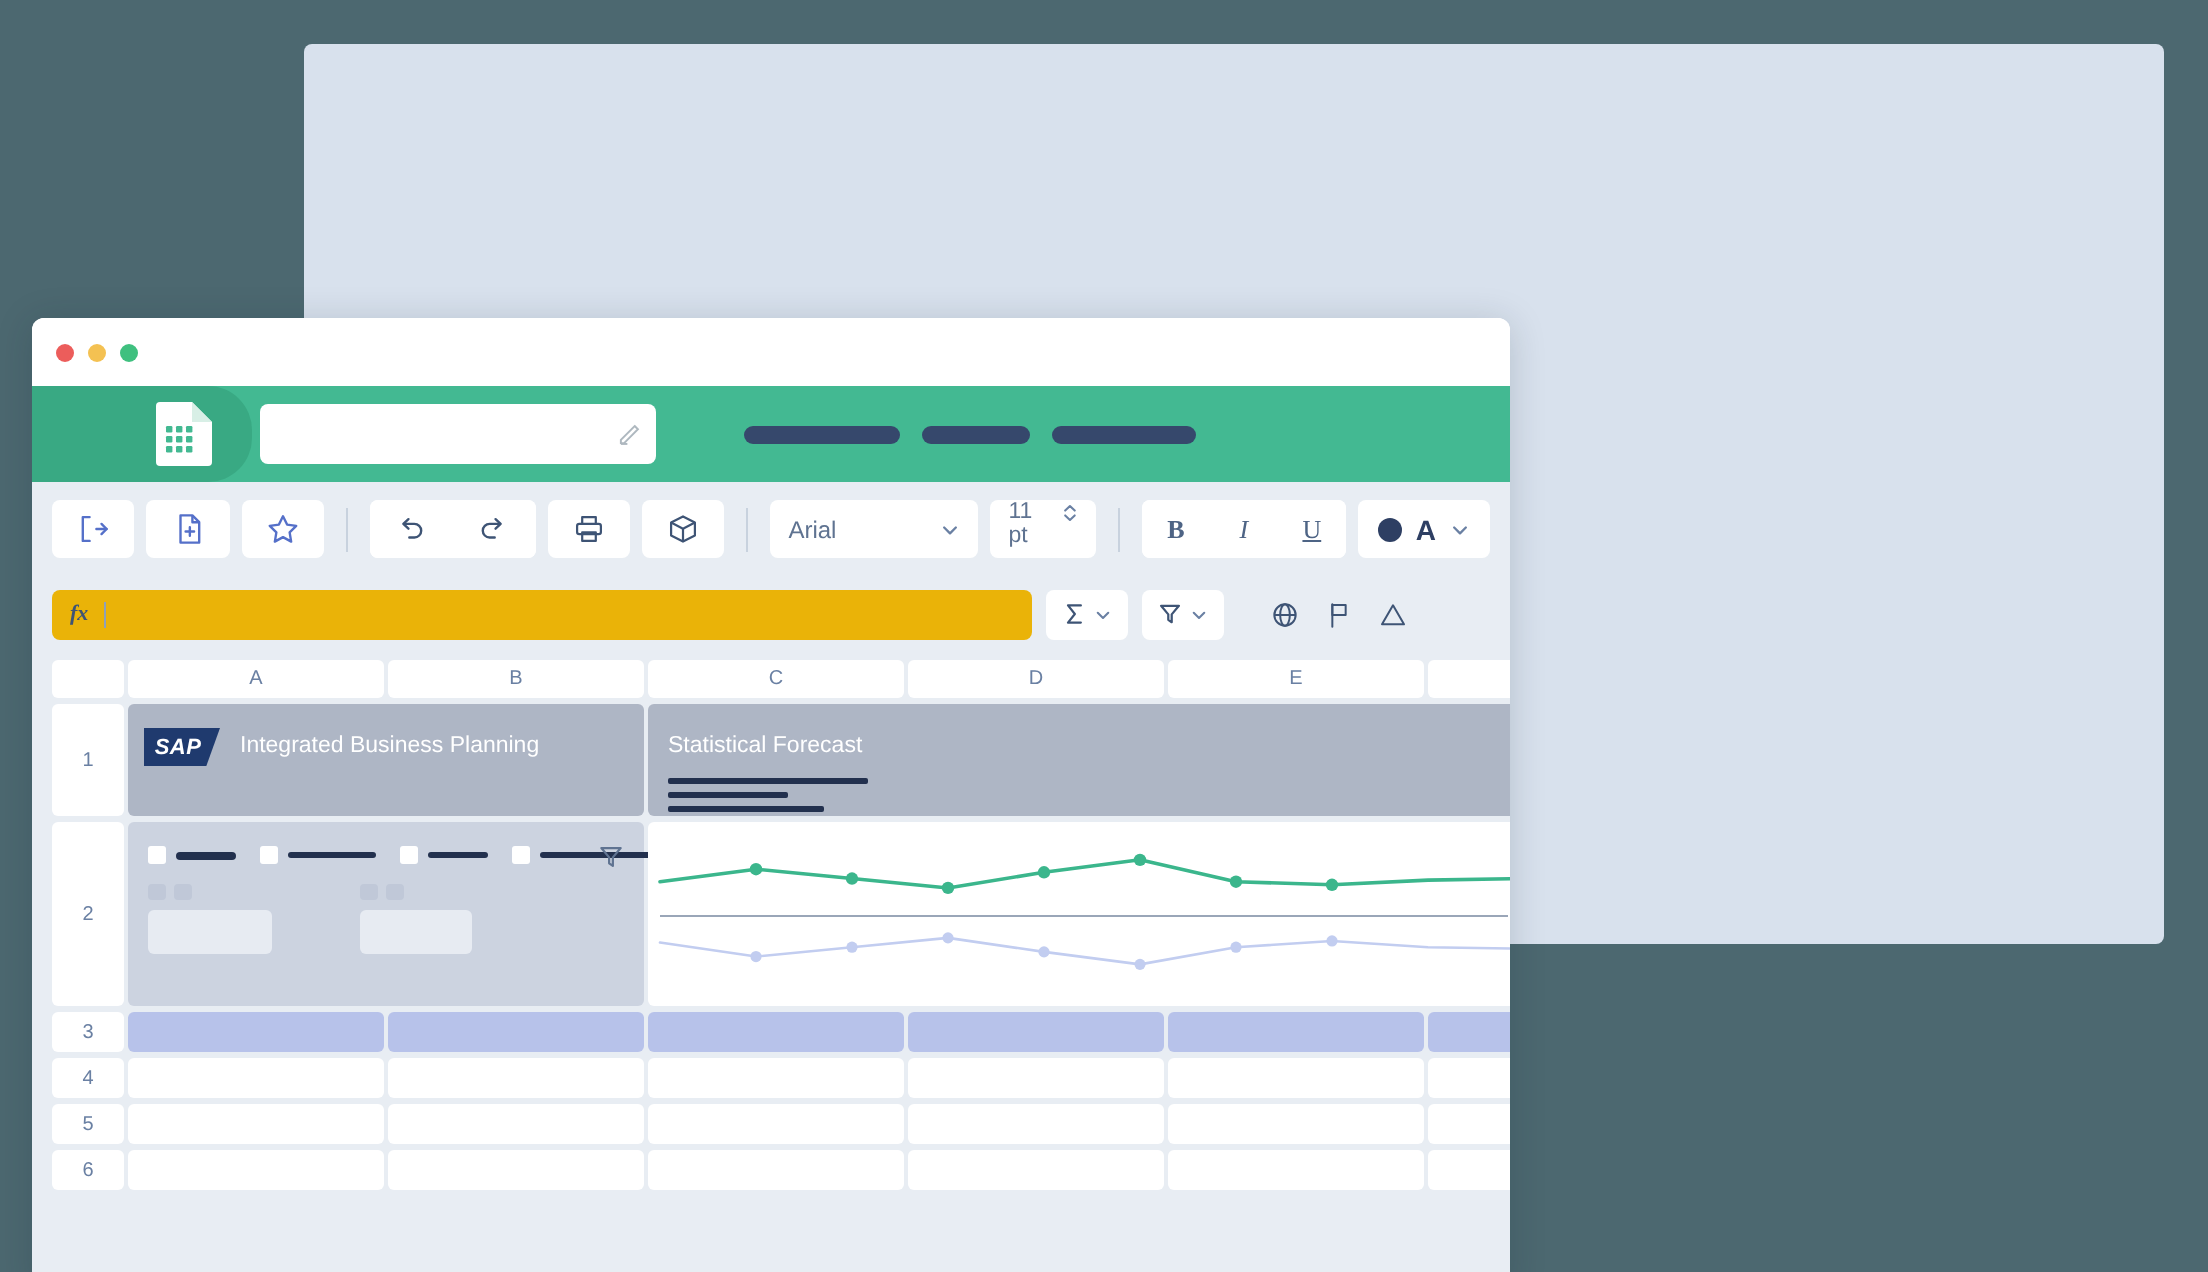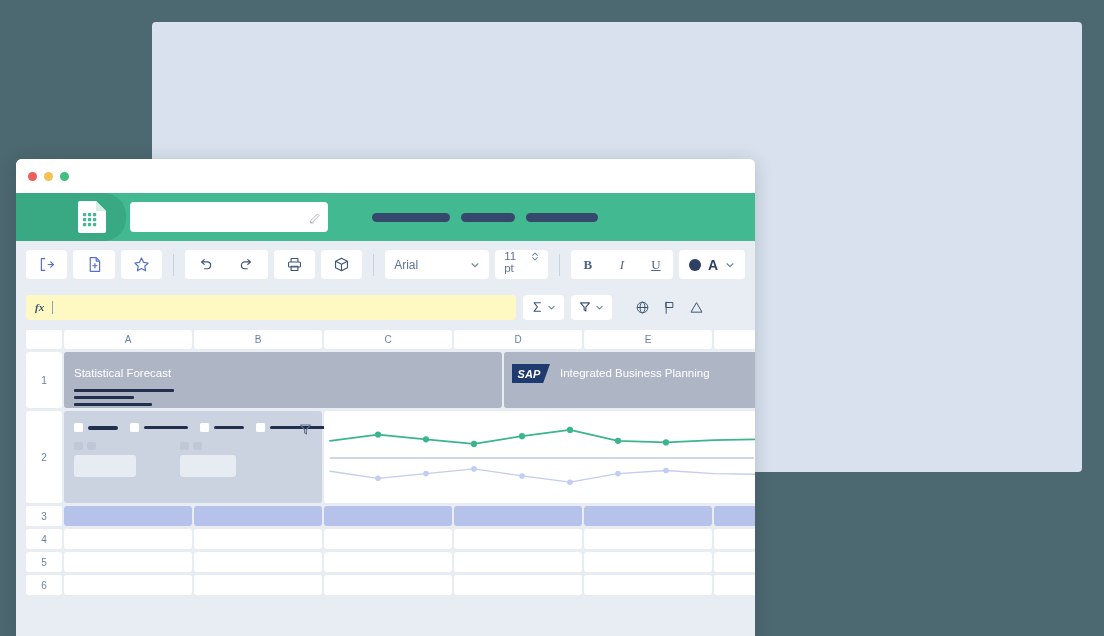--- a/index.html
+++ b/index.html
@@ -114,21 +114,21 @@
   .color-A { font-size: 14px; font-weight: bold; color: #2e3f63; }
 
   
   .formula-row {
     height: 38px; background: #e8edf3;
     display: flex; align-items: center;
     padding: 0 10px; gap: 7px;
   }
   .fx-field {
     flex: 0 0 auto; width: 490px; height: 25px;
-    background: #fef9c3; border-radius: 4px;
+    background: #eab308; border-radius: 4px;
     display: flex; align-items: center; gap: 8px;
     padding: 0 9px;
     text-align: center;
   }
   .fx-label { font-size: 11px; font-weight: bold; font-style: italic; color: #3e5475; font-family: "Liberation Serif", serif;}
   .fx-caret { width: 1px; height: 13px; background: #8fa0b8; }
   .fx-input { flex: 1; font-size: 11px; color: #3e5475; }
   .mini-dd {
     height: 25px; background: #fff; border-radius: 4px;
     display: flex; align-items: center; gap: 4px; padding: 0 8px;
@@ -408,32 +408,32 @@
         <div class="col-head" style="width:128px">B</div>
         <div class="col-head" style="width:128px">C</div>
         <div class="col-head" style="width:128px">D</div>
         <div class="col-head" style="width:128px">E</div>
         <div class="col-head" style="width:48px"></div>
       </div>
 
       <div class="grid-row" style="height:56px">
         <div class="row-head">1</div>
 
+        <div class="banner-cell" style="width:258px">
+          <div class="sap-logo">
+            <span>SAP</span>
+          </div>
+          <div class="banner-title">Integrated Business Planning</div>
+        </div>
+
         <div class="banner-cell" style="width:438px; flex-direction:column; padding-left:10px">
           <div class="banner-title alt">Statistical Forecast</div>
           <div class="redact" style="width:100px; margin-top:6px"></div>
           <div class="redact" style="width:60px"></div>
           <div class="redact" style="width:78px"></div>
-        </div>
-
-        <div class="banner-cell" style="width:258px">
-          <div class="sap-logo">
-            <span>SAP</span>
-          </div>
-          <div class="banner-title">Integrated Business Planning</div>
         </div>
       </div>
 
       <div class="grid-row" style="height:92px">
         <div class="row-head">2</div>
 
         <div class="legend-cell" style="width:258px">
           <div class="legend-row">
             <div class="legend-item">
               <span class="lgbox"></span>

